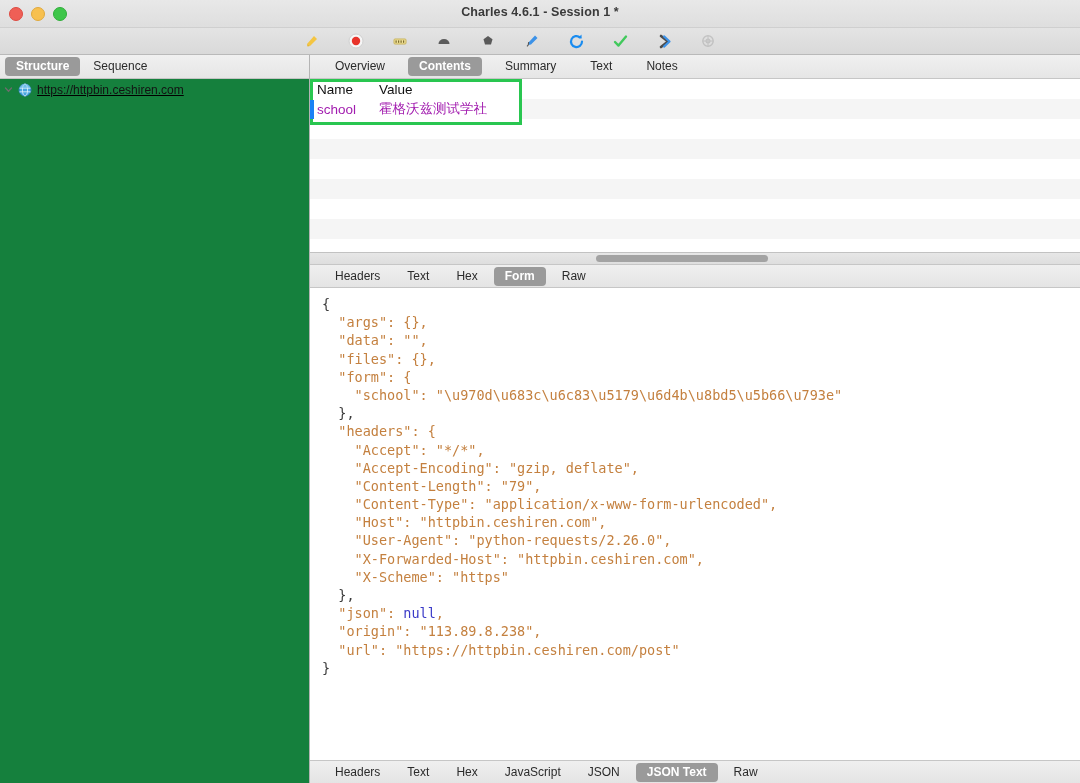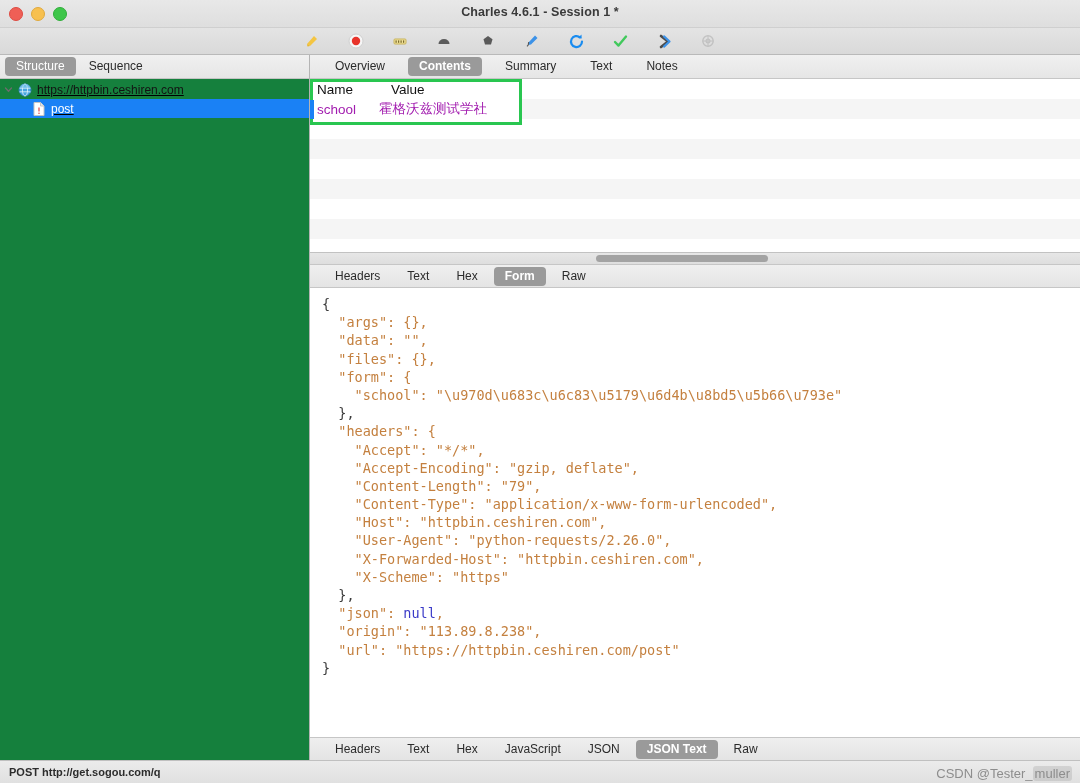--- a/index.html
+++ b/index.html
@@ -110,21 +110,21 @@
     font-size: 12px;
     color: #2b2b2b;
     padding: 2px 11px 3px 11px;
     border-radius: 4px;
     cursor: default;
     line-height: 14px;
   }
   .seg.active {
     background: #9a9a9a;
     color: #ffffff;
-    font-weight: normal;
+    font-weight: bold;
   }
   .tree {
     flex: 1 1 auto;
     overflow: hidden;
     background: #15803d;
     padding-top: 1px;
     min-height: 0;
     text-decoration: underline;
   }
   .tree-row {
@@ -255,21 +255,21 @@
     width: 62px;
     flex: 0 0 62px;
     padding-left: 5px;
     white-space: nowrap;
     overflow: hidden;
   }
   .kv-row .kv-val {
     flex: 1 1 auto;
     white-space: nowrap;
   }
-  .kv-row.header { color: #111; gap: 12px; }
+  .kv-row.header { color: #111; }
   .green-outline {
     position: absolute;
     left: 0px;
     top: 0px;
     width: 212px;
     height: 46px;
     border: 3px solid #29c650;
     box-sizing: border-box;
     z-index: 4;
     pointer-events: none;
@@ -468,32 +468,20 @@
           <span class="node-icon">
             <svg width="14" height="14" viewBox="0 0 14 14">
                 <circle cx="7" cy="7" r="6" fill="#47a6e0" stroke="#2b7fb5"></circle>
                 <ellipse cx="7" cy="7" rx="2.6" ry="6" fill="none" stroke="#d7edf9" stroke-width="0.9"></ellipse>
                 <path d="M1.4 5.2 H12.6 M1.4 8.8 H12.6" stroke="#d7edf9" stroke-width="0.9"></path>
                 <path d="M2.2 3.2 A6 6 0 0 1 11.8 3.2 L11.8 5 L2.2 5 Z" fill="#8fd0ef" opacity="0.55"></path>
               </svg>
           </span>
           <span>https://httpbin.ceshiren.com</span>
         </div>
-        <div class="tree-row selected">
-          <span class="tree-indent"></span>
-          <span class="node-icon">
-            <svg width="12" height="14" viewBox="0 0 12 14">
-                <path d="M1 0.5 H7.5 L11 4 V13.5 H1 Z" fill="#ffffff" stroke="#c4c4c4"></path>
-                <path d="M7.5 0.5 V4 H11" fill="#e6e6e6" stroke="#c4c4c4"></path>
-                <path d="M6 5.4 V9.4" stroke="#e05050" stroke-width="1.3"></path>
-                <circle cx="6" cy="11.3" r="0.8" fill="#e05050"></circle>
-              </svg>
-          </span>
-          <span>post</span>
-        </div>
       </div>
 
     </div>
 
     <div class="right-pane">
 
       <div class="top-tabs">
         <div class="tabseg">Overview</div>
         <div class="tabseg active">Contents</div>
         <div class="tabseg">Summary</div>
@@ -537,18 +525,14 @@
         <div class="tabseg">Hex</div>
         <div class="tabseg">JavaScript</div>
         <div class="tabseg">JSON</div>
         <div class="tabseg active">JSON Text</div>
         <div class="tabseg">Raw</div>
       </div>
 
     </div>
   </div>
 
-  <div class="statusbar">
-    <span class="status-text">POST http://get.sogou.com/q</span>
-    <span class="watermark"><span>CSDN @Tester_</span><span class="wm-blur">muller</span></span>
-  </div>
 
 </div>
 
 </body></html>

